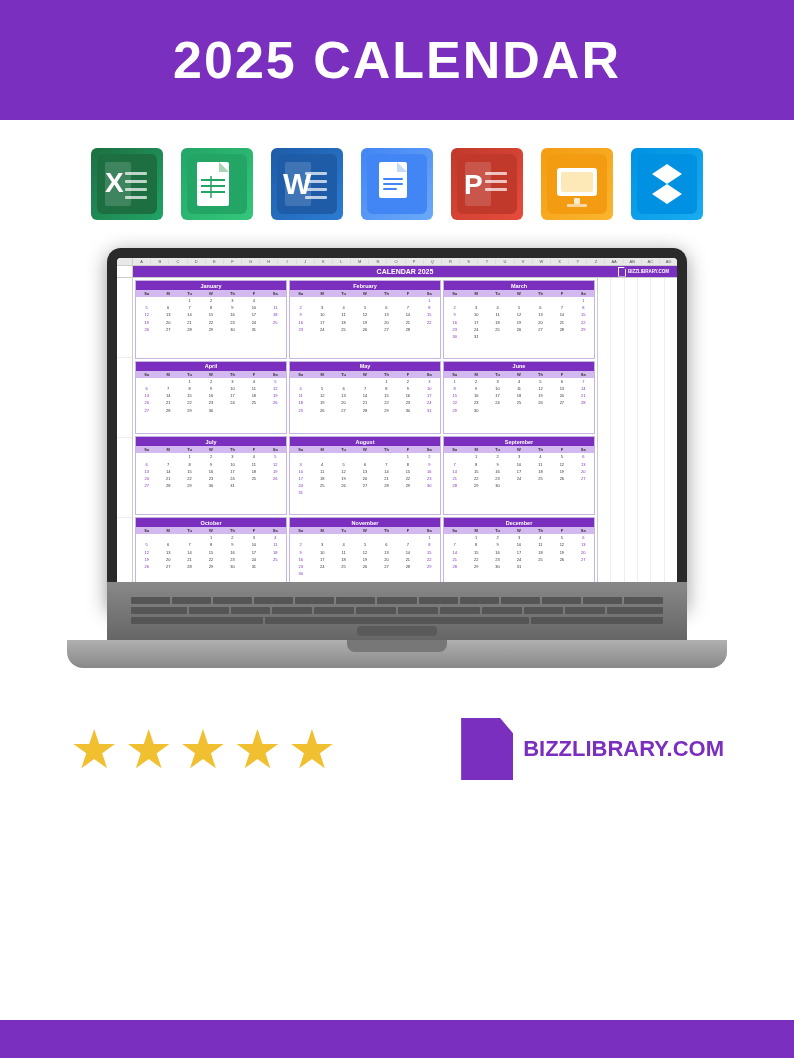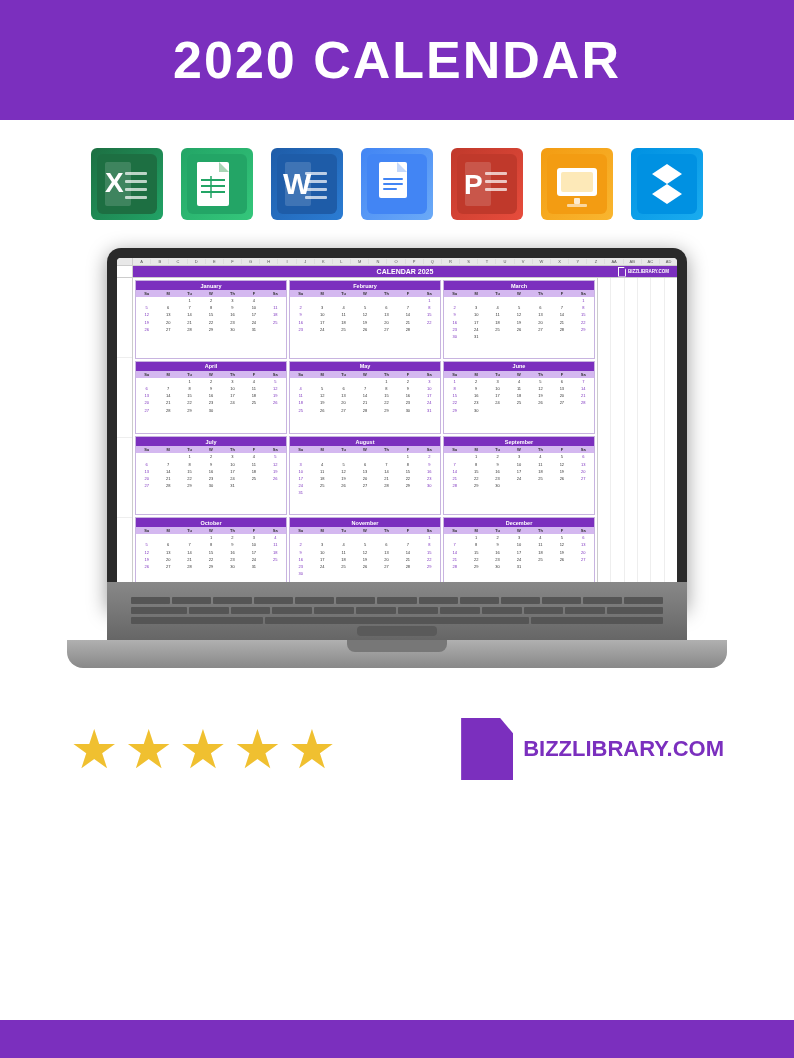--- a/index.html
+++ b/index.html
@@ -182,21 +182,21 @@
       bottom: 0;
       width: 794px;
       height: 38px;
       background: #7b2fbe;
     }
   </style>
 </head>
 <body>
 
 <div class="header">
-  <span class="header-title">2020 CALENDAR</span>
+  <span class="header-title">2025 CALENDAR</span>
 </div>
 
 <div class="icons-row">
 
   <div class="app-icon icon-excel">
     <svg width="60" height="60" viewBox="0 0 60 60">
       <rect width="60" height="60" rx="6" fill="#1d6f42"></rect>
       <rect x="8" y="8" width="26" height="44" rx="2" fill="#fff" opacity="0.15"></rect>
       <text x="8" y="38" font-size="28" font-weight="900" fill="#fff" font-family="Arial">X</text>
       <rect x="28" y="18" width="22" height="3" rx="1" fill="#fff" opacity="0.7"></rect>

